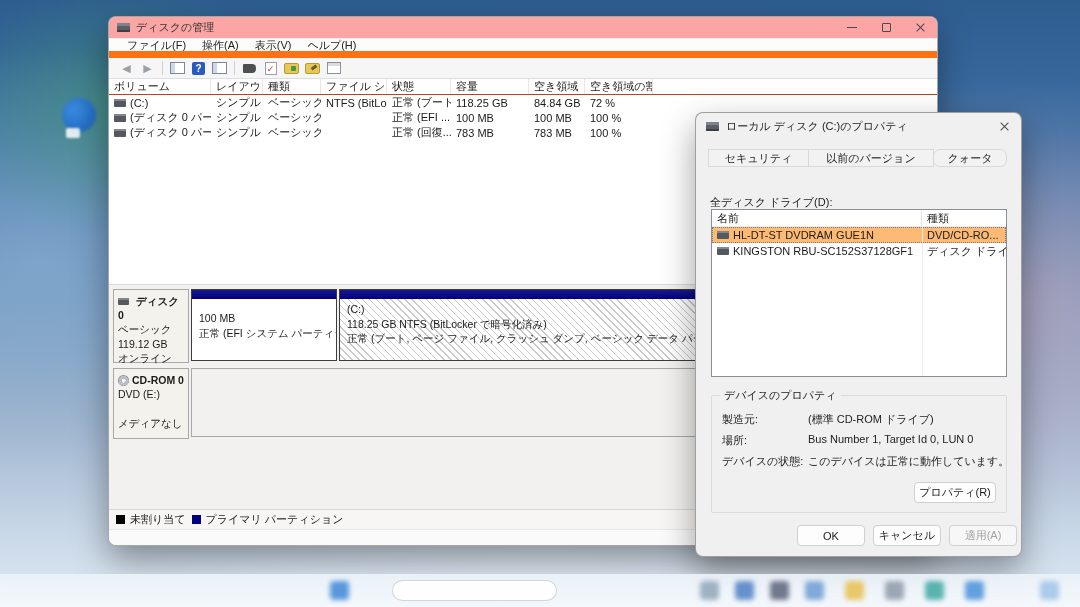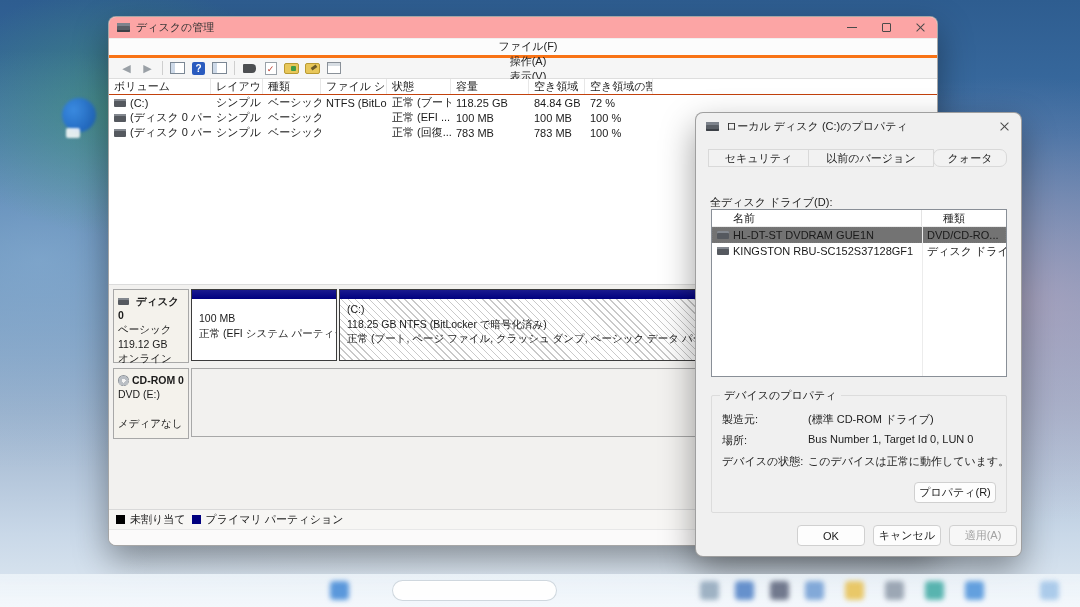--- a/index.html
+++ b/index.html
@@ -42,21 +42,21 @@
 
   
   .main-win { left:108px; top:16px; width:830px; height:530px; }
   .mw-titlebar { height:22px; background:#fca5a5; display:flex; align-items:center; padding-left:8px;
     border-bottom:1px solid #f0f0f0; }
   .mw-title { margin-left:6px; color:#333; }
   .mw-caps { margin-left:auto; height:100%; display:flex; }
   .hdd-ico { display:inline-block; width:13px; height:9px; background:#5a5f66; border-radius:1px;
     box-shadow:inset 0 3px 0 #7d838c, inset 0 -2px 0 #3c4046; }
   .menubar { height:19px; background:#fcfcfc; display:flex; align-items:center; padding-left:10px;
-    border-bottom:3px solid #f97316;flex-direction:column; }
+    border-bottom:7px solid #f97316; }
   .menu-item { padding:0 8px; color:#222; }
   .toolbar { height:21px; background:#f6f6f6; display:flex; align-items:center; gap:2px;
     padding-left:8px; border-bottom:1px solid #dedede; }
   .tbtn { width:19px; height:17px; display:flex; align-items:center; justify-content:center; }
   .tb-sep { width:1px; height:14px; background:#cfcfcf; margin:0 3px; }
   .arrow { color:#9aa0a6; font-size:11px; line-height:1; }
   .ico-panel { width:15px; height:12px; border:1px solid #7b8794; background:
     linear-gradient(90deg,#cdd9e8 0 4px,#fff 4px); }
   .ico-help { width:13px; height:13px; background:#2a5bbf; color:#fff; font-weight:bold;
     font-size:10px; display:flex; align-items:center; justify-content:center; border-radius:2px; }
@@ -121,26 +121,26 @@
   .tabs-r2 { top:53px; left:8px; }
   .tab.active { background:#ffffff; height:21px; margin-top:-2px; border-bottom:none; z-index:3;
     padding:0 14px; }
   .t-w1{width:101px;} .t-w2{width:126px;} .t-w3{width:74px;border-radius:7px;}
   .t-w4{width:79px;} .t-w5{width:82px;} .t-w6{width:88px;} .t-w7{width:58px;}
 
   .drives-label { position:absolute; left:14px; top:82px; }
   .drv-list { position:absolute; left:15px; top:96px; width:296px; height:168px; background:#fff;
     border:1px solid #898f97; }
   .drv-head { display:flex; height:17px; border-bottom:1px solid #ececec; }
-  .drv-hc { display:flex; align-items:center; padding-left:21px; border-right:1px solid #e3e3e3;
+  .drv-hc { display:flex; align-items:center; padding-left:5px; border-right:1px solid #e3e3e3;
     height:100%; }
   .drv-hc.n { width:210px; } .drv-hc.t { flex:1; border-right:none; }
   .drv-colline { position:absolute; left:210px; top:17px; bottom:0; width:1px; background:#ececec; }
   .drv-row { display:flex; height:16px; align-items:center; }
-  .drv-row.selected { background:#737373; outline:1px dotted #7a7a7a; outline-offset:-1px; }
+  .drv-row.selected { background:#fdba74; outline:1px dotted #7a7a7a; outline-offset:-1px; }
   .drv-c { padding-left:5px; white-space:nowrap; overflow:hidden; display:flex; align-items:center; }
   .drv-c.n { width:210px; } .drv-c.t { flex:1; }
 
   .grpbox { position:absolute; left:15px; top:282px; width:296px; height:118px;
     border:1px solid #dcdcdc; border-radius:2px; }
   .grp-title { position:absolute; top:-8px; left:8px; background:#f0f0f0; padding:0 4px; }
   .fld { position:absolute; left:10px; display:flex; }
   .fld-label { width:86px; flex:none; color:#222; }
   .fld-value { color:#222; white-space:nowrap; }
   .btn { background:#fdfdfd; border:1px solid #d0d0d0; border-radius:4px; color:#1a1a1a;

